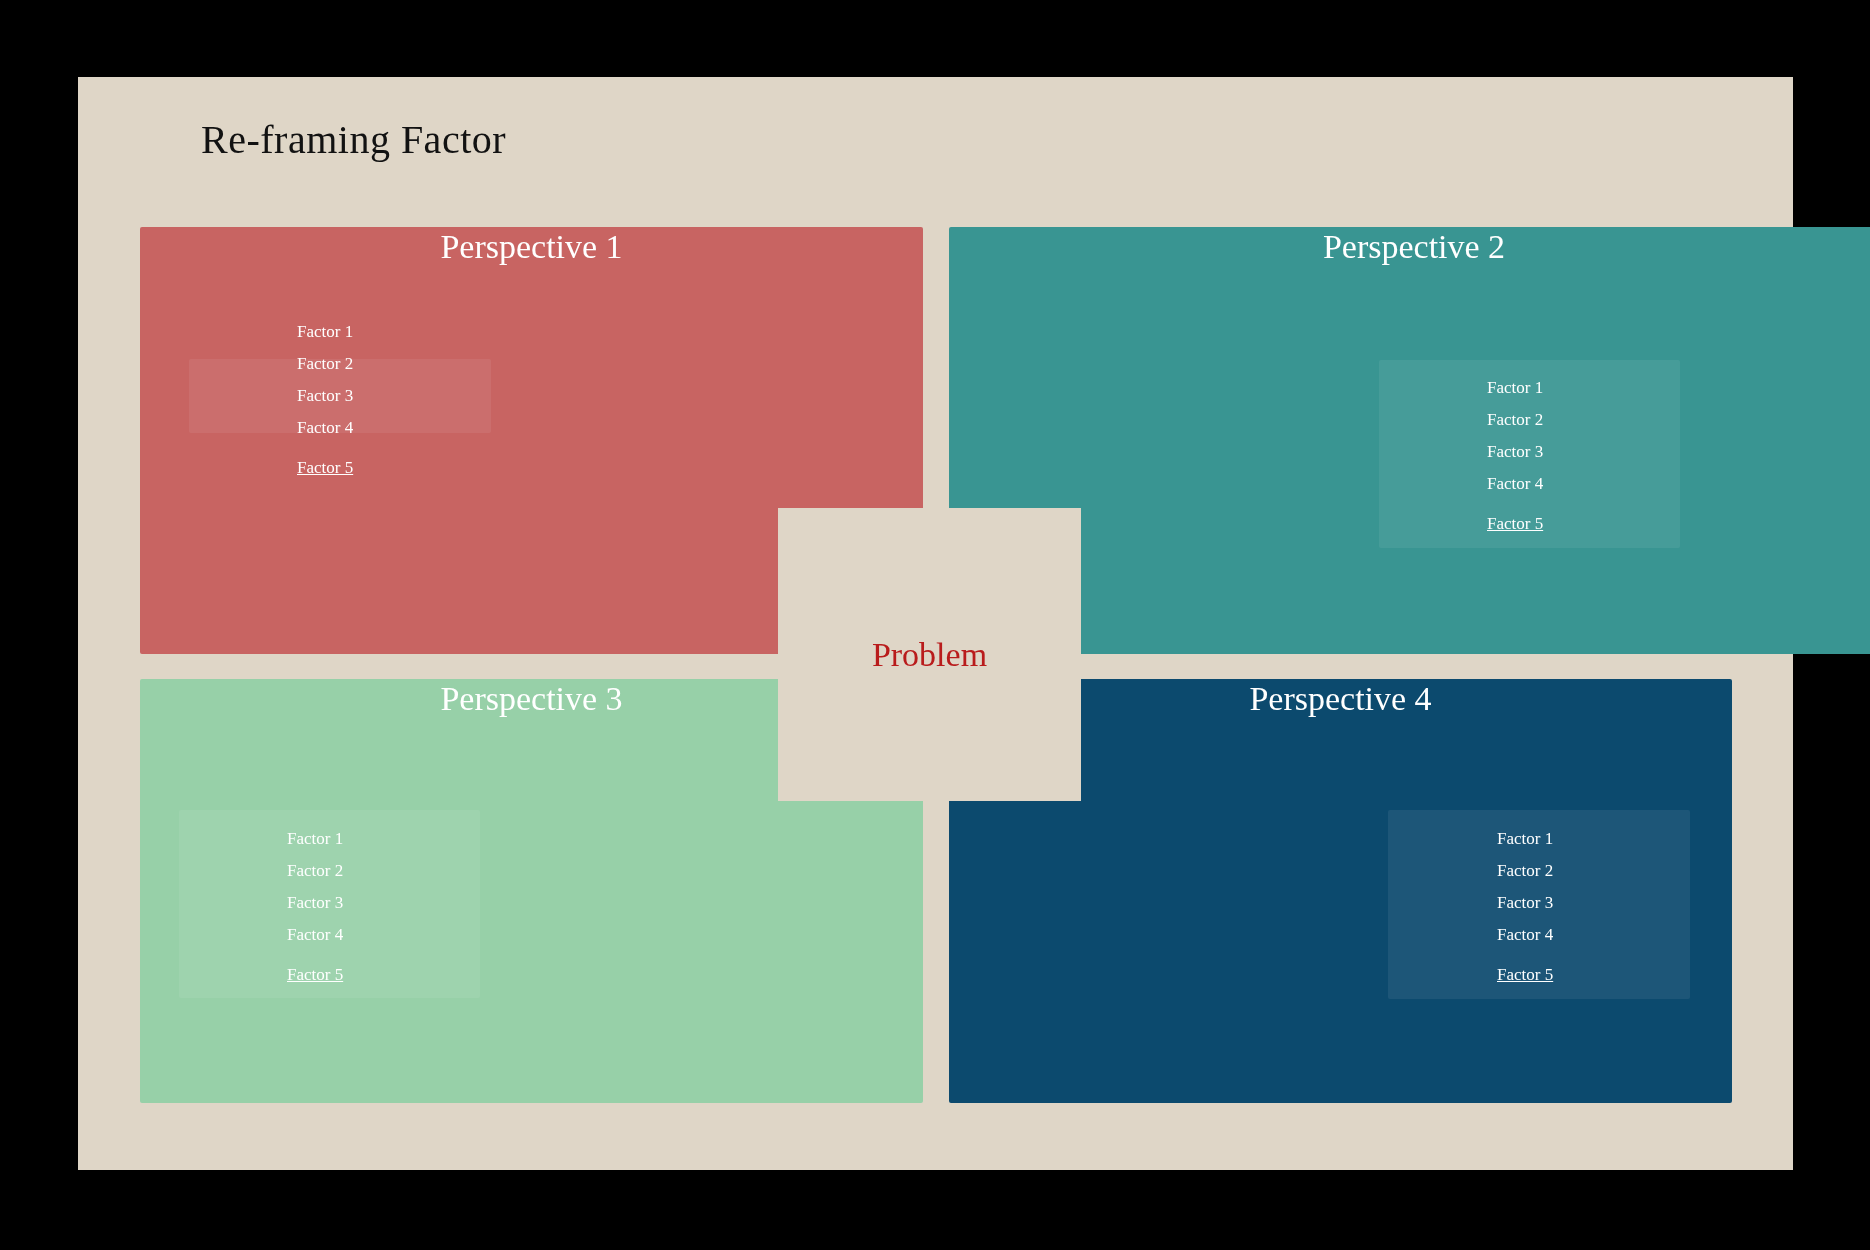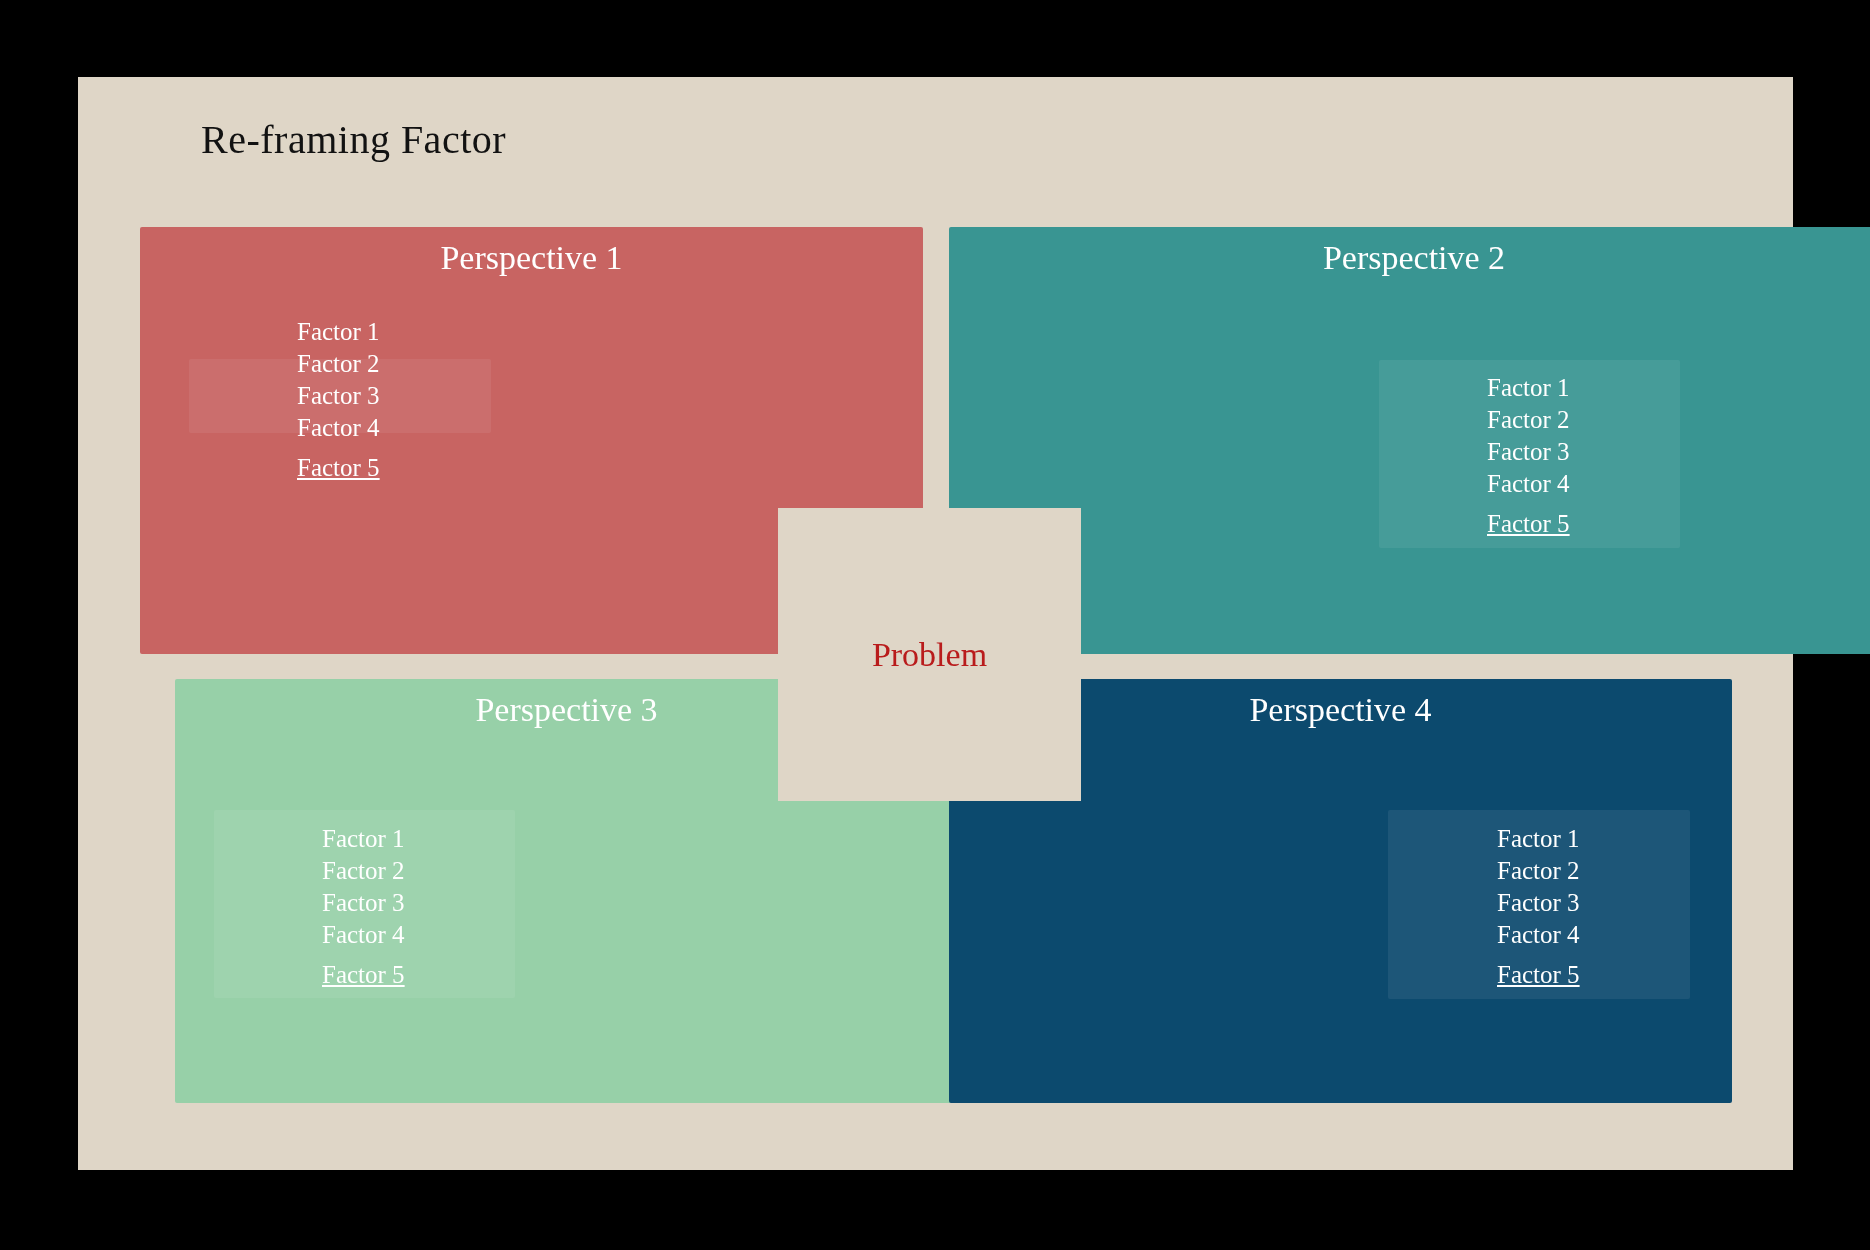--- a/index.html
+++ b/index.html
@@ -40,40 +40,39 @@
     border-radius: 2px;
   }
   .quad-p1 { left: 140px; top: 227px; width: 783px; height: 427px; background: #c86462; }
   .quad-p2 { left: 949px; top: 227px; width: 930px; height: 427px; background: #399592; }
   .quad-p3 { left: 140px; top: 679px; width: 783px; height: 424px; background: #97d0a8; }
   .quad-p4 { left: 949px; top: 679px; width: 783px; height: 424px; background: #f0b372; }
 
   .quad-heading {
     left: 0; top: 0;
     width: 100%;
-    padding-top: 11px;
     text-align: center;
     font-size: 34px;
     line-height: 39px;
     color: #ffffff;
     white-space: nowrap;
   }
 
   .factor-highlight {
     background: rgba(255, 255, 255, 0.07);
     border-radius: 2px;
   }
   .hl-p1 { left: 49px;  top: 132px; width: 302px; height: 74px;  }
   .hl-p2 { left: 430px; top: 133px; width: 301px; height: 188px; }
   .hl-p3 { left: 39px;  top: 131px; width: 301px; height: 188px; }
   .hl-p4 { left: 439px; top: 131px; width: 302px; height: 189px; }
 
   .factor-list {
     color: #ffffff;
-    font-size: 25px;
+    font-size: 17px;
     white-space: nowrap;
   }
   .fl-p1 { left: 157px; top: 89px;  }
   .fl-p2 { left: 538px; top: 145px; }
   .fl-p3 { left: 147px; top: 144px; }
   .fl-p4 { left: 548px; top: 144px; }
 
   .factor-item {
     height: 32px;
     line-height: 32px;
@@ -123,21 +122,21 @@
   <div class="abs factor-highlight hl-p2"></div>
   <div class="abs factor-list fl-p2">
     <div class="factor-item">Factor 1</div>
     <div class="factor-item">Factor 2</div>
     <div class="factor-item">Factor 3</div>
     <div class="factor-item">Factor 4</div>
     <div class="factor-item">Factor 5</div>
   </div>
 </div>
 
-<div class="abs quad quad-p3" style="background-color: rgb(151, 208, 168); margin-left: 35px;">
+<div class="abs quad quad-p3" style="background-color: rgb(151, 208, 168);">
   <div class="abs quad-heading">Perspective 3</div>
   <div class="abs factor-highlight hl-p3"></div>
   <div class="abs factor-list fl-p3">
     <div class="factor-item">Factor 1</div>
     <div class="factor-item">Factor 2</div>
     <div class="factor-item">Factor 3</div>
     <div class="factor-item">Factor 4</div>
     <div class="factor-item">Factor 5</div>
   </div>
 </div>

